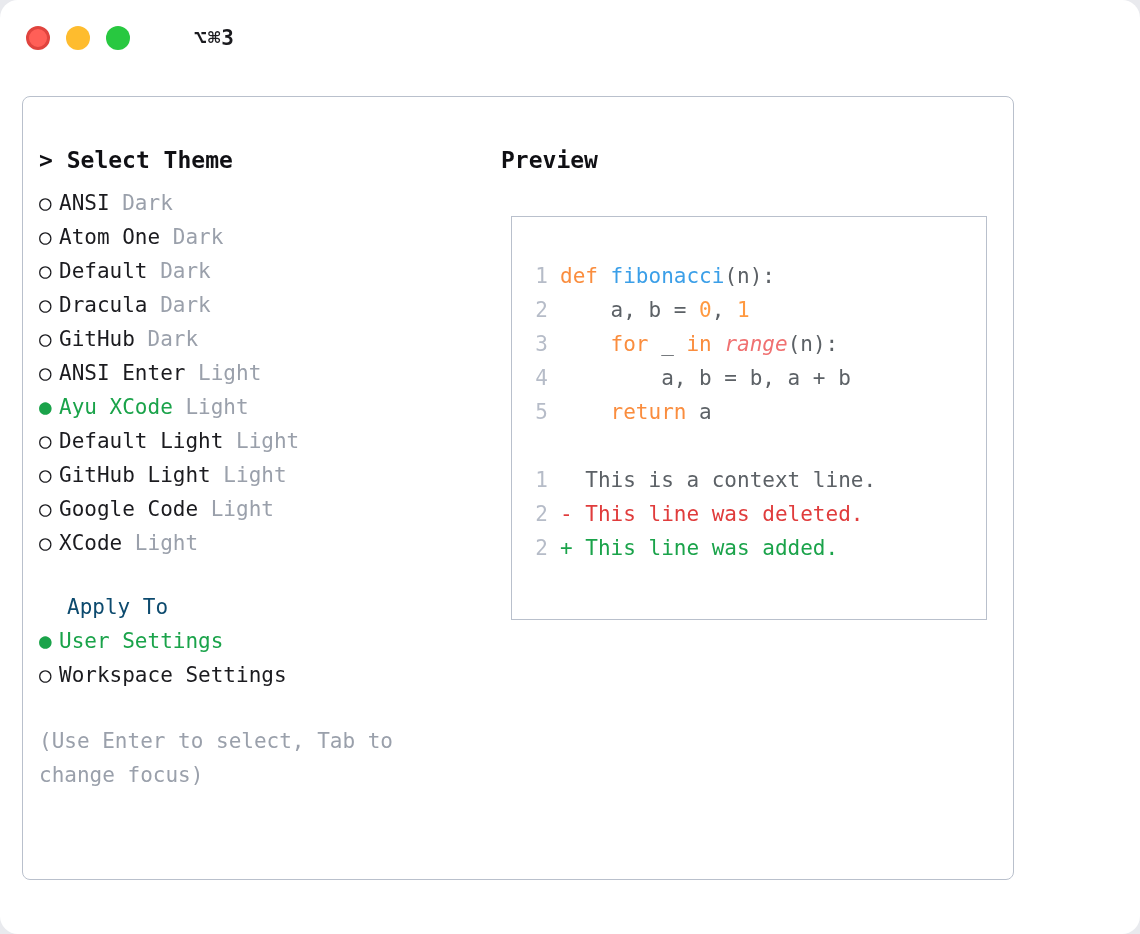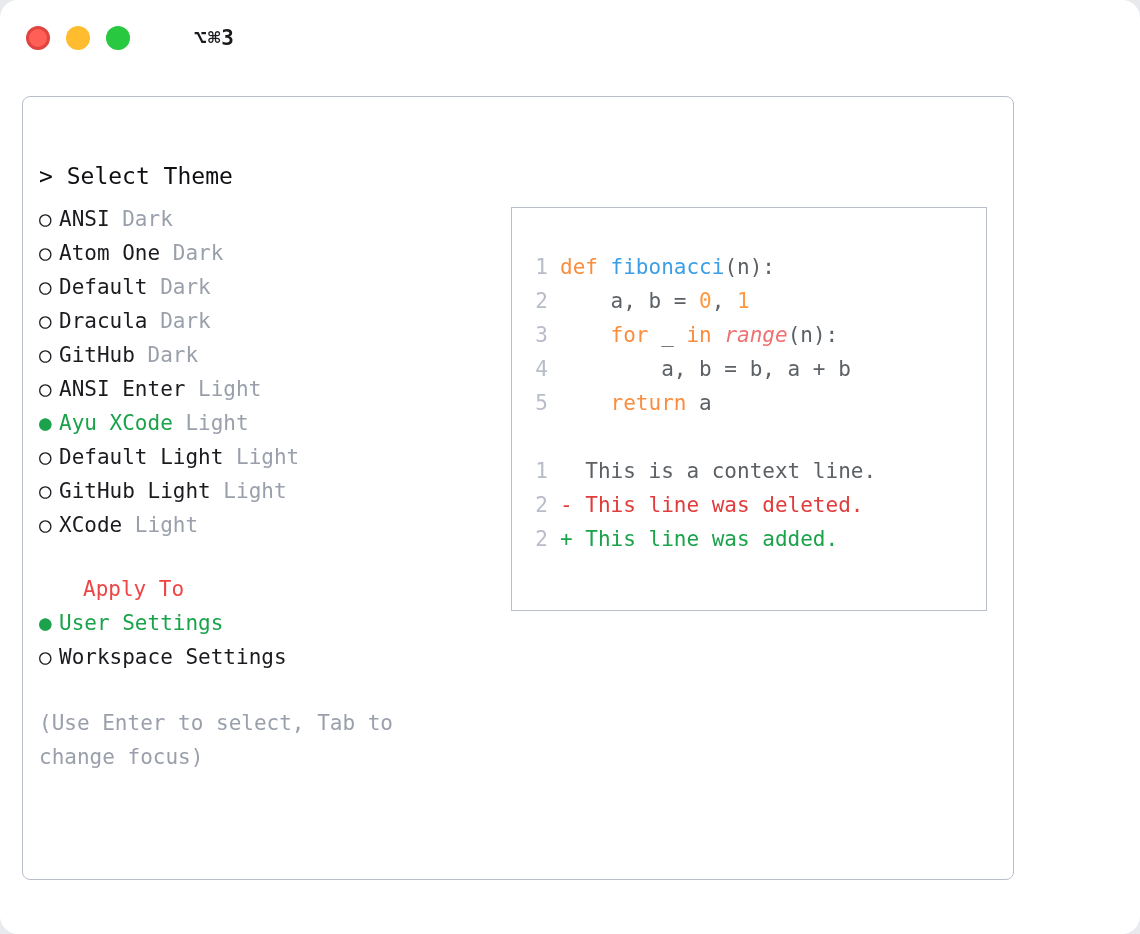--- a/index.html
+++ b/index.html
@@ -66,25 +66,24 @@
     width: 440px;
   }
   .col-right {
     position: absolute;
     left: 478px;
     top: 50px;
     width: 500px;
   }
   .section-title {
     font-size: 23px;
-    font-weight: normal;
+    font-weight: bold;
     color: #101014;
     margin-bottom: 13px;
     white-space: pre;
-    margin-top: 16px;
   }
   .opt {
     font-size: 21px;
     line-height: 34px;
     color: #1b1b1f;
     white-space: pre;
   }
   .opt .bullet {
     display: inline-block;
     width: 20px;
@@ -92,37 +91,37 @@
   .opt.selected { color: #1aa34a; }
   .opt .tag {
     color: #9aa0ab;
   }
   .opt.selected .tag {
     color: #9aa0ab;
   }
   .group-gap { height: 30px; }
   .apply-title {
     font-size: 21px;
-    color: #ef4444;
-    margin-left: 44px;
+    color: #0c4a6e;
+    margin-left: 28px;
     line-height: 34px;
     white-space: pre;
   }
   .hint {
     margin-top: 32px;
     font-size: 21px;
     line-height: 34px;
     color: #9aa0ab;
     width: 420px;
     white-space: pre-wrap;
   }
   .preview-box {
     position: absolute;
     left: 10px;
-    top: 60px;
+    top: 69px;
     width: 476px;
     height: 404px;
     border: 1px solid #b9c0cc;
     box-sizing: border-box;
     background: #ffffff;
   }
   .code {
     position: absolute;
     left: 14px;
     top: 42px;
@@ -168,35 +167,37 @@
         <div id="theme-list">
             <div class="opt"><span class="bullet">○</span><span>ANSI</span><span class="tag"> Dark</span></div>
             <div class="opt"><span class="bullet">○</span><span>Atom One</span><span class="tag"> Dark</span></div>
             <div class="opt"><span class="bullet">○</span><span>Default</span><span class="tag"> Dark</span></div>
             <div class="opt"><span class="bullet">○</span><span>Dracula</span><span class="tag"> Dark</span></div>
             <div class="opt"><span class="bullet">○</span><span>GitHub</span><span class="tag"> Dark</span></div>
             <div class="opt"><span class="bullet">○</span><span>ANSI Enter</span><span class="tag"> Light</span></div>
             <div class="opt selected"><span class="bullet">●</span><span>Ayu XCode</span><span class="tag"> Light</span></div>
             <div class="opt"><span class="bullet">○</span><span>Default Light</span><span class="tag"> Light</span></div>
             <div class="opt"><span class="bullet">○</span><span>GitHub Light</span><span class="tag"> Light</span></div>
+            <div class="opt"><span class="bullet">○</span><span>Google Code</span><span class="tag"> Light</span></div>
             <div class="opt"><span class="bullet">○</span><span>XCode</span><span class="tag"> Light</span></div>
           </div>
 
         <div class="group-gap"></div>
 
         <div class="apply-title">Apply To</div>
         <div id="apply-list">
             <div class="opt selected"><span class="bullet">●</span><span>User Settings</span></div>
             <div class="opt"><span class="bullet">○</span><span>Workspace Settings</span></div>
           </div>
 
         <div class="hint">(Use Enter to select, Tab to change focus)</div>
       </div>
 
       <div class="col-right">
+        <div class="section-title">Preview</div>
         <div class="preview-box">
           <div class="code" id="preview-code"><div><span class="ln">1</span><span class="kw">def </span><span class="fn">fibonacci</span><span class="plain">(n):</span></div><div><span class="ln">2</span><span class="plain">    a, b = </span><span class="num">0</span><span class="plain">, </span><span class="num">1</span></div><div><span class="ln">3</span><span class="plain">    </span><span class="kw">for</span><span class="plain"> _ </span><span class="kw">in</span><span class="plain"> </span><span class="builtin">range</span><span class="plain">(n):</span></div><div><span class="ln">4</span><span class="plain">        a, b = b, a + b</span></div><div><span class="ln">5</span><span class="plain">    </span><span class="kw">return</span><span class="plain"> a</span></div><div class="diff-gap"></div><div><span class="ln">1</span><span class="ctx"> </span><span class="ctx"> This is a context line.</span></div><div><span class="ln">2</span><span class="del">-</span><span class="del"> This line was deleted.</span></div><div><span class="ln">2</span><span class="add">+</span><span class="add"> This line was added.</span></div></div>
         </div>
       </div>
 
     </div>
   </div>
 </div>
 
 </body></html>

